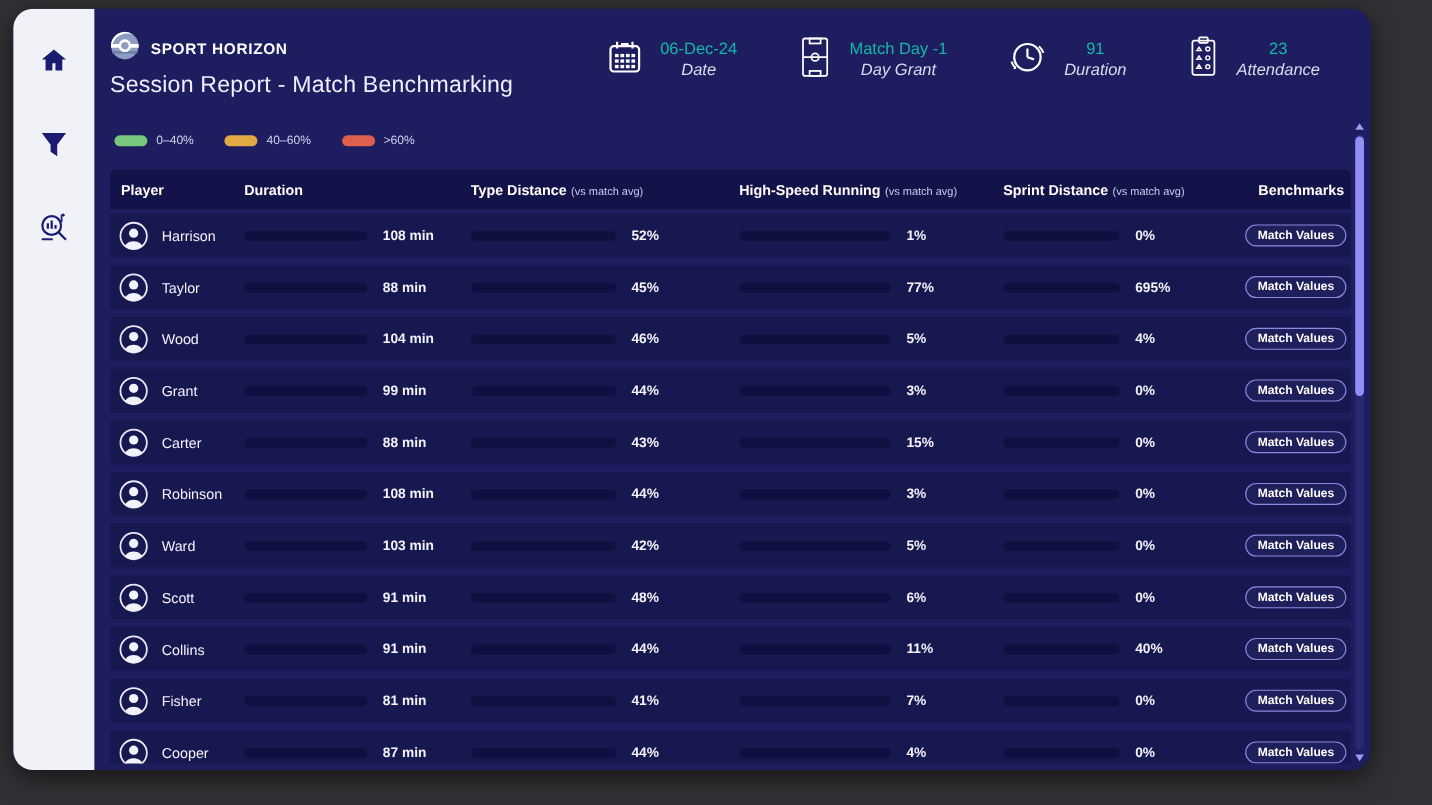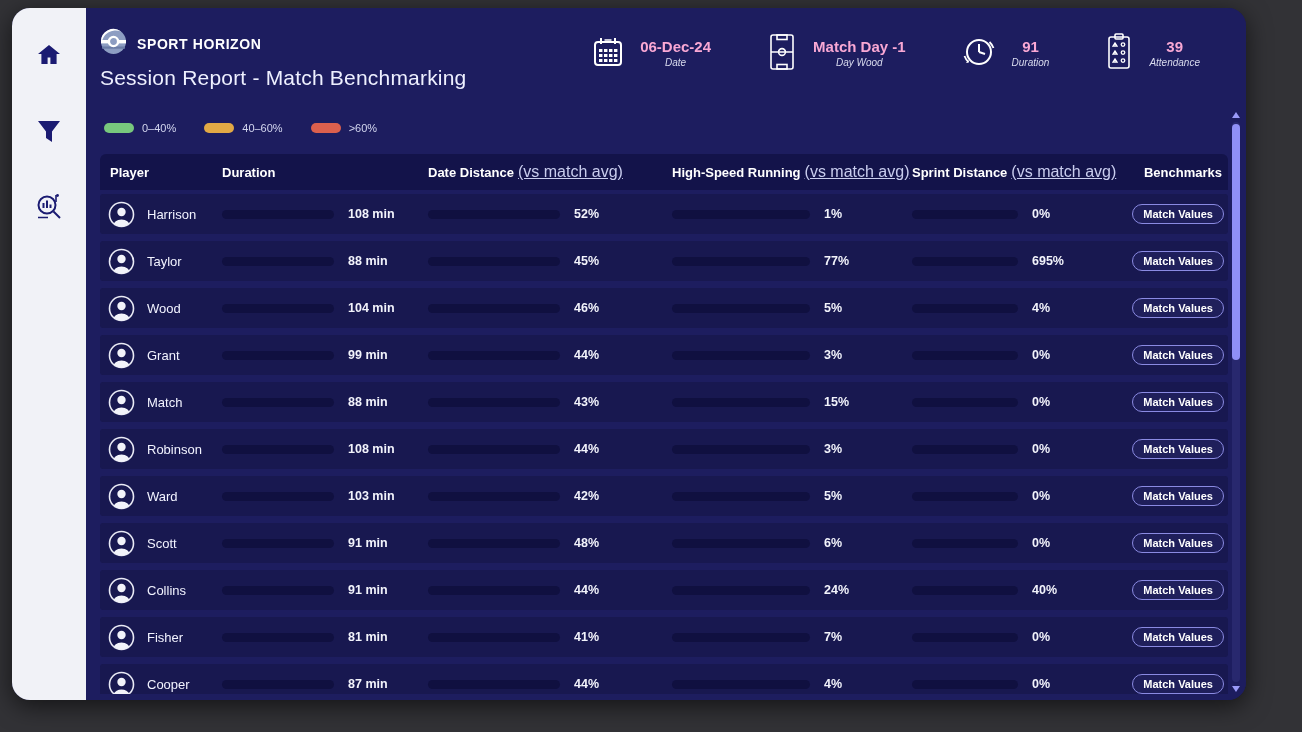--- a/index.html
+++ b/index.html
@@ -13,34 +13,34 @@
   .side-btn svg{display:block;}
   
   .main{position:absolute;left:74px;top:0;right:0;bottom:0;background:#1d1d5f;}
   .brand{position:absolute;left:14px;top:20px;display:flex;align-items:center;gap:10px;}
   .brand-name{color:#fff;font-size:14px;font-weight:bold;letter-spacing:.6px;}
   .page-title{position:absolute;left:14px;top:58px;color:#eef0ff;font-size:21px;font-weight:500;letter-spacing:.2px;}
   
   .stats{position:absolute;top:24px;right:46px;display:flex;gap:54px;align-items:center;}
   .stat{display:flex;align-items:center;gap:14px;}
   .stat-text{display:flex;flex-direction:column;align-items:center;line-height:1.25;}
-  .stat-value{color:#f9a8d4;font-size:15px;font-weight:bold;}
-  .stat-label{color:#d9dbee;font-size:10px;font-style:italic;text-align:center;}
+  .stat-value{color:#14b8a6;font-size:15px;font-weight:normal;}
+  .stat-label{color:#d9dbee;font-size:15px;font-style:italic;text-align:center;}
   
   .legend{position:absolute;left:18px;top:114px;display:flex;gap:28px;align-items:flex-start;}
   .legend-item{display:flex;align-items:center;gap:8px;}
   .legend-pill{width:30px;height:10px;border-radius:5px;}
   .legend-label{color:#d3d6ef;font-size:11px;}
   
   .table{position:absolute;left:14px;top:146px;width:1128px;}
   .thead{display:grid;grid-template-columns:122px 206px 244px 240px 222px 94px;align-items:center;
     height:36px;background:#13134a;border-radius:6px 6px 0 0;color:#fff;font-size:13px;font-weight:bold;}
   .thead .cell{padding-left:0;}
   .thead .cell:first-child{padding-left:10px;}
-  .th-sub{font-size:16px;font-weight:normal;color:#c9cdee;margin-left:4px;text-decoration:underline;}
+  .th-sub{font-size:10px;font-weight:normal;color:#c9cdee;margin-left:4px;}
   .th-right{text-align:right;padding-right:6px;}
   .rows{height:500px;overflow:hidden;margin-top:4px;}
   .row{display:grid;grid-template-columns:122px 206px 244px 240px 222px 94px;align-items:center;
     height:40px;margin-bottom:7px;background:#181850;border-radius:3px;}
   .player-cell{display:flex;align-items:center;gap:12px;padding-left:8px;color:#f2f3ff;font-size:13px;}
   .avatar{width:27px;height:27px;flex:0 0 27px;}
   .metric{display:flex;align-items:center;gap:14px;}
   .track{height:9px;border-radius:5px;background:#101040;position:relative;overflow:hidden;}
   .t-duration{width:112px}.t-td{width:132px}.t-hsr{width:138px}.t-sprint{width:106px}
   .fill{height:100%;border-radius:5px;}
@@ -150,21 +150,21 @@
           <svg width="34" height="40" viewBox="0 0 34 40" fill="none" stroke="#fff" stroke-width="1.6">
             <rect x="6" y="3" width="22" height="34" rx="2"></rect>
             <line x1="6" y1="20" x2="28" y2="20"></line>
             <circle cx="17" cy="20" r="3.4"></circle>
             <rect x="12" y="3" width="10" height="4.5"></rect>
             <rect x="12" y="32.5" width="10" height="4.5"></rect>
           </svg>
         </span>
         <span class="stat-text">
           <span class="stat-value">Match Day -1</span>
-          <span class="stat-label">Day Wood</span>
+          <span class="stat-label">Day Grant</span>
         </span>
       </div>
 
       <div class="stat">
         <span>
           <svg width="38" height="38" viewBox="0 0 38 38" fill="none" stroke="#fff" stroke-width="2">
             <circle cx="19" cy="19" r="12"></circle>
             <line x1="19" y1="19" x2="19" y2="11"></line>
             <line x1="19" y1="19" x2="25" y2="21"></line>
             <path d="M4.5 23a15 15 0 0 0 4 6" stroke-width="1.8"></path>
@@ -187,21 +187,21 @@
               <path d="M10 14l2-3 2 3Z"></path>
                 <circle cx="20" cy="12.6" r="1.8"></circle>
               <path d="M10 22l2-3 2 3Z"></path>
                 <circle cx="20" cy="20.6" r="1.8"></circle>
               <path d="M10 30l2-3 2 3Z"></path>
                 <circle cx="20" cy="28.6" r="1.8"></circle>
             </g>
           </svg>
         </span>
         <span class="stat-text">
-          <span class="stat-value">39</span>
+          <span class="stat-value">23</span>
           <span class="stat-label">Attendance</span>
         </span>
       </div>
     </div>
 
     <div class="legend" id="legend">
   <div class="legend-item">
     <span class="legend-pill" style="background: rgb(120, 200, 125);"></span>
     <span class="legend-label">0–40%</span>
   </div>
@@ -214,21 +214,21 @@
   <div class="legend-item">
     <span class="legend-pill" style="background: rgb(220, 96, 77);"></span>
     <span class="legend-label">&gt;60%</span>
   </div>
 </div>
 
     <div class="table">
       <div class="thead">
         <div class="cell"><span>Player</span></div>
         <div class="cell"><span>Duration</span></div>
-        <div class="cell"><span>Date Distance</span><span class="th-sub">(vs match avg)</span></div>
+        <div class="cell"><span>Type Distance</span><span class="th-sub">(vs match avg)</span></div>
         <div class="cell"><span>High-Speed Running</span><span class="th-sub">(vs match avg)</span></div>
         <div class="cell"><span>Sprint Distance</span><span class="th-sub">(vs match avg)</span></div>
         <div class="cell th-right"><span>Benchmarks</span></div>
       </div>
       <div class="rows" id="rows">
   <div class="row">
     <div class="player-cell">
       <span class="avatar">
         <svg width="27" height="27" viewBox="0 0 27 27">
           <defs>
@@ -392,21 +392,21 @@
                       <circle cx="13.5" cy="13.5" r="12"></circle>
                     </clipPath>
                   </defs>
           <circle cx="13.5" cy="13.5" r="12" fill="none" stroke="#e9eaf5" stroke-width="1.6"></circle>
           <g clip-path="url(#avclip)" fill="#f2f3fa">
             <circle cx="13.5" cy="11" r="4.2"></circle>
             <path d="M4.5 27c0-5.2 4-8.6 9-8.6s9 3.4 9 8.6Z"></path>
           </g>
         </svg>
       </span>
-      <span>Match</span>
+      <span>Carter</span>
     </div>
     <div class="metric">
       <span class="track t-duration"><span class="fill blue" style="width: 73.3333%;"></span></span>
       <span class="val">88 min</span>
     </div>
     <div class="metric">
       <span class="track t-td"><span class="fill amber" style="width: 43%;"></span></span>
       <span class="val">43%</span>
     </div>
     <div class="metric">
@@ -560,21 +560,21 @@
     <div class="metric">
       <span class="track t-duration"><span class="fill blue" style="width: 75.8333%;"></span></span>
       <span class="val">91 min</span>
     </div>
     <div class="metric">
       <span class="track t-td"><span class="fill amber" style="width: 44%;"></span></span>
       <span class="val">44%</span>
     </div>
     <div class="metric">
       <span class="track t-hsr"><span class="fill green" style="width: 11%;"></span></span>
-      <span class="val">24%</span>
+      <span class="val">11%</span>
     </div>
     <div class="metric">
       <span class="track t-sprint"><span class="fill green" style="width: 40%;"></span></span>
       <span class="val">40%</span>
     </div>
     <div class="bench-cell">
       <button class="mv-btn">Match Values</button>
     </div>
   </div>
 

